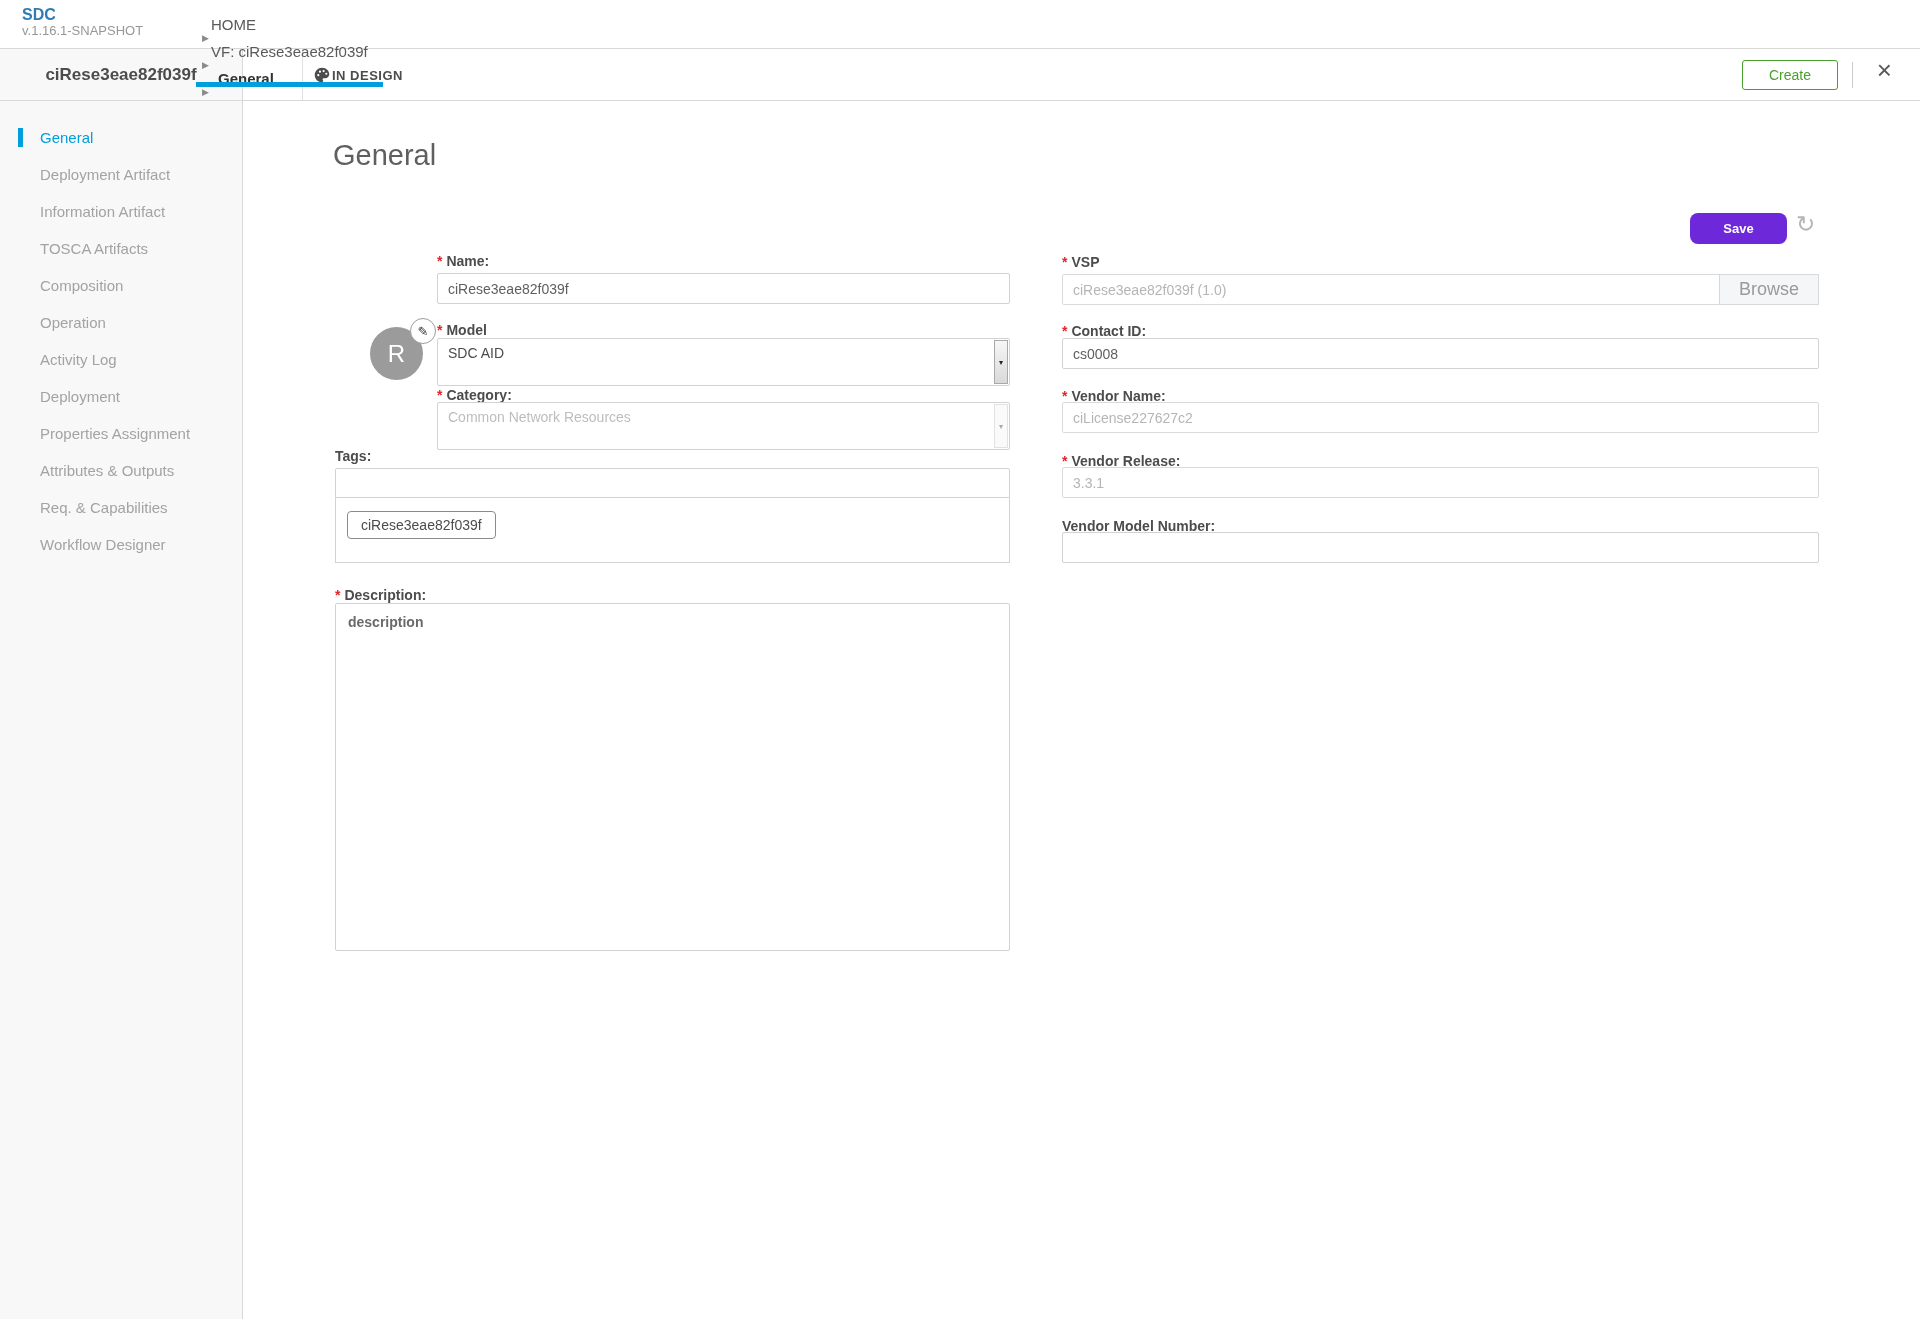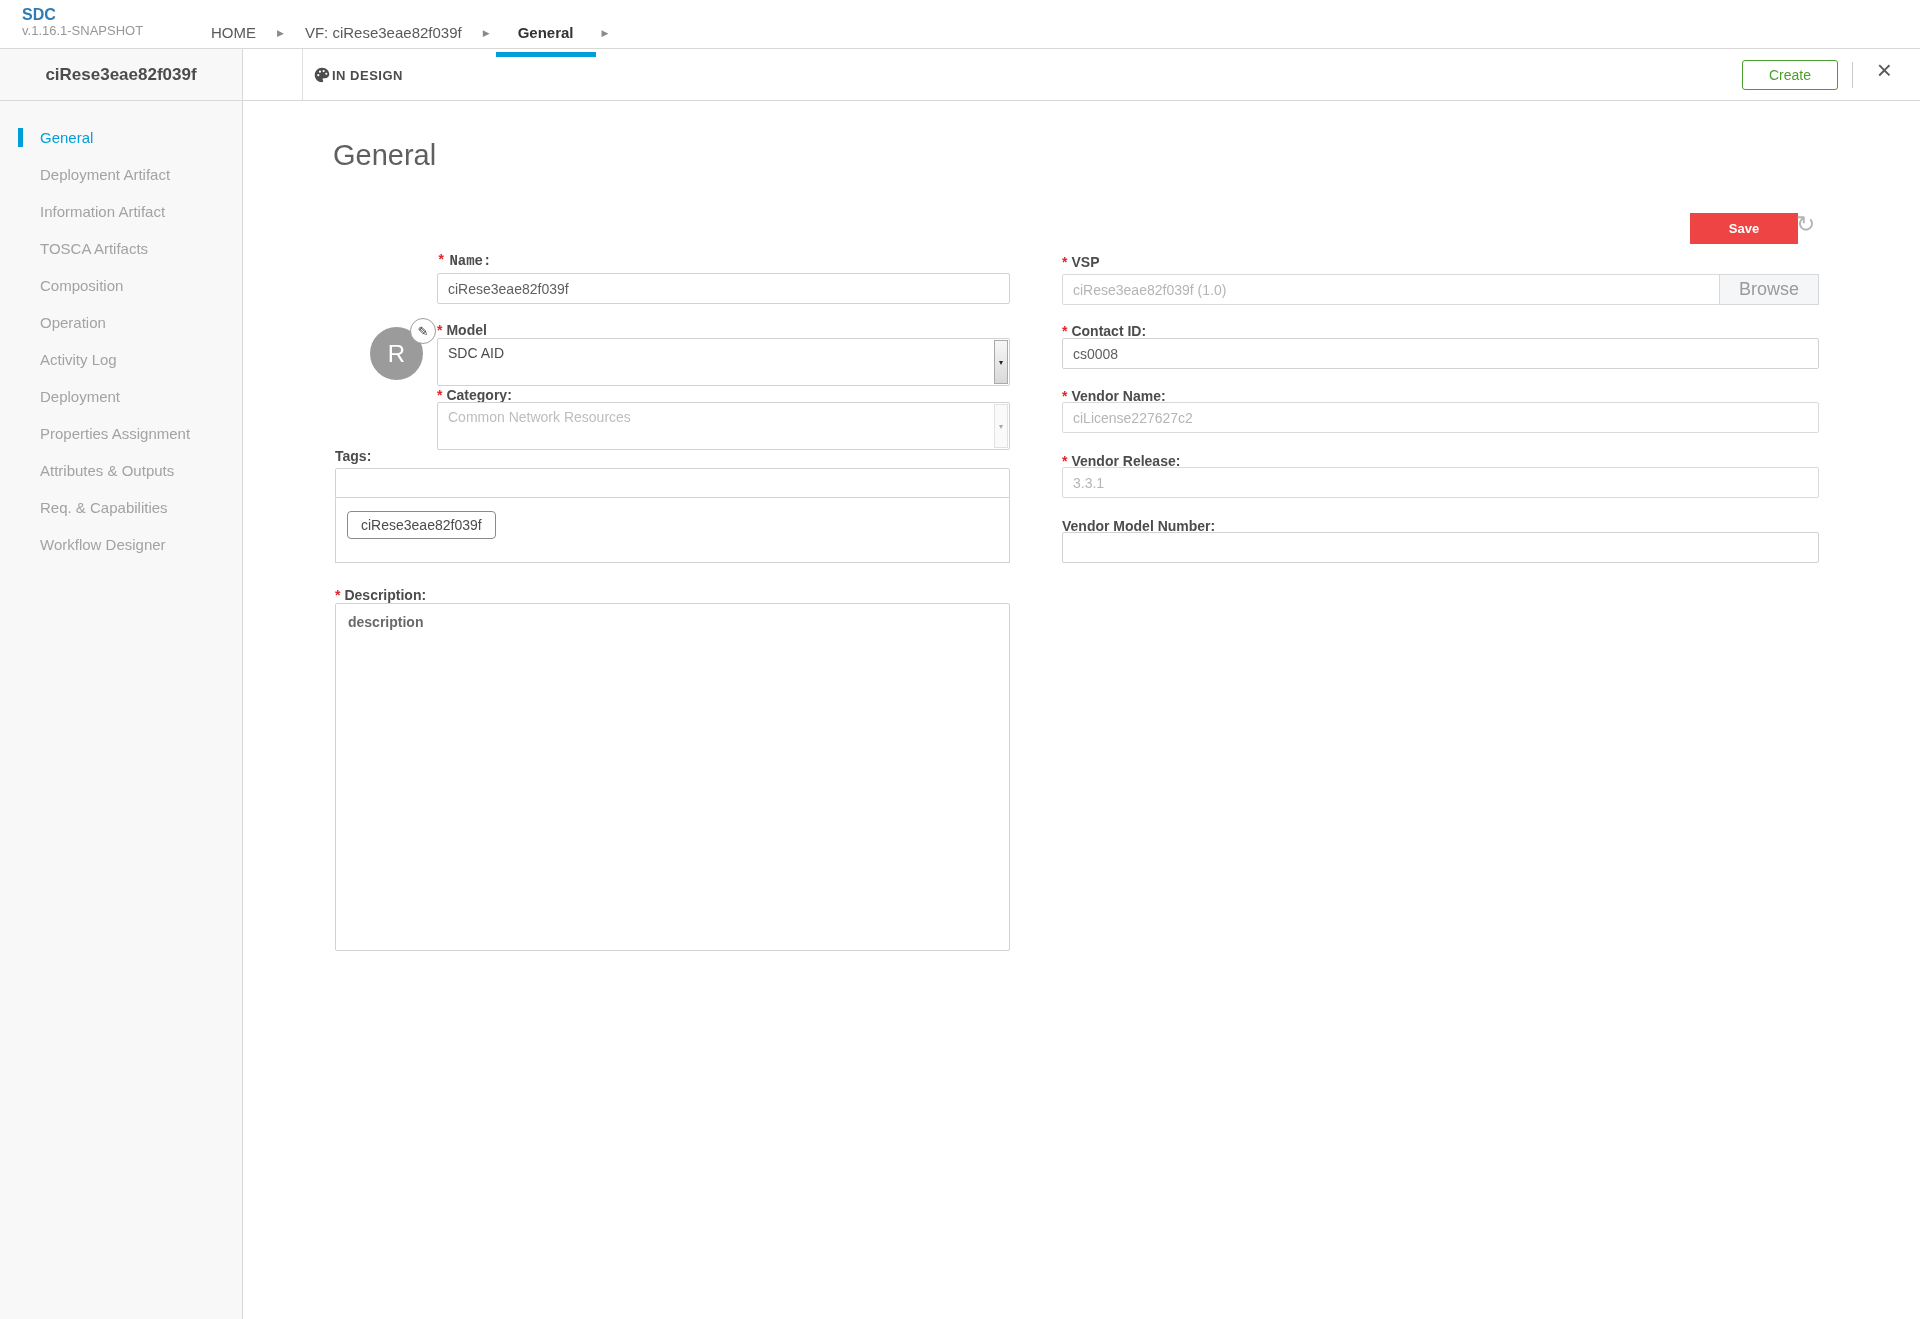--- a/index.html
+++ b/index.html
@@ -5,21 +5,21 @@
   * { margin:0; padding:0; box-sizing:border-box; }
   html,body { background:#fff; }
   body { font-family:"Liberation Sans", sans-serif; }
   .canvas { position:relative; width:1920px; height:1319px; background:#fff; overflow:hidden; }
 
   
   .app-header { position:absolute; left:0; top:0; width:1920px; height:49px; background:#fff; border-bottom:1px solid #d8d8d8; z-index:5; }
   .logo { position:absolute; left:22px; top:6px; line-height:1.15; }
   .logo-title { color:#2d7cb5; font-weight:bold; font-size:16px; }
   .logo-version { color:#979797; font-size:13px; }
-  .breadcrumbs { position:absolute; left:196px; top:8px; height:49px; display:flex; align-items:stretch; }
+  .breadcrumbs { position:absolute; left:196px; top:16px; height:49px; display:flex; align-items:stretch;flex-direction:column; }
   .bc-item { position:relative; display:flex; align-items:center; padding:0 15px; color:#5a5a5a; font-size:15px; cursor:pointer; white-space:nowrap; }
   .bc-item.active { font-weight:bold; color:#333; padding:0 22px; }
   .bc-arrow { display:flex; align-items:center; padding:0 6px; color:#8a8a8a; font-size:9px; }
   .bc-underline { position:absolute; left:0; right:0; bottom:0; height:5px; background:#009fdb; }
 
   
   .sidebar { position:absolute; left:0; top:49px; width:243px; height:1270px; background:#f8f8f8; border-right:1px solid #d8d8d8; }
   .sidebar-title { height:52px; line-height:52px; text-align:center; font-weight:bold; font-size:17px; color:#4c4c4c; border-bottom:1px solid #d8d8d8; }
   .nav { position:absolute; left:0; right:0; top:70px; }
   .nav-item { position:relative; height:37px; line-height:37px; padding-left:40px; font-size:15px; color:#a3a3a3; cursor:pointer; white-space:nowrap; }
@@ -31,21 +31,21 @@
   .tb-divider { position:absolute; left:59px; top:0; bottom:0; width:1px; background:#e0e0e0; }
   .status { position:absolute; left:70px; top:0; height:52px; display:flex; align-items:center; gap:1px; }
   .status-label { font-size:13px; font-weight:bold; color:#4c4c4c; letter-spacing:.5px; }
   .create-btn { position:absolute; right:82px; top:11px; width:96px; height:30px; background:#fff; border:1px solid #4a9e2c; border-radius:3px; color:#4a9e2c; font-size:14px; font-family:inherit; cursor:pointer; }
   .tb-divider2 { position:absolute; right:67px; top:13px; height:26px; width:1px; background:#ccc; }
   .close-btn { position:absolute; right:28px; top:6px; font-size:26px; color:#5a5a5a; background:none; border:none; font-weight:300; cursor:pointer; font-family:inherit; }
 
   
   .main { position:absolute; left:243px; top:101px; right:0; bottom:0; background:#fff; }
   .page-heading { position:absolute; left:90px; top:38px; font-size:29px; font-weight:400; color:#5f5f5f; }
-  .save-btn { position:absolute; left:1447px; top:112px; width:108px; height:31px; background:#ef4444; border:none; border-radius:0; color:#fff; font-size:13px; font-weight:bold; font-family:inherit; cursor:default; }
+  .save-btn { position:absolute; left:1447px; top:112px; width:97px; height:31px; background:#6d28d9; border:none; border-radius:8px; color:#fff; font-size:13px; font-weight:bold; font-family:inherit; cursor:default; }
   .refresh-btn { position:absolute; left:1553px; top:110px; font-size:23px; color:#b5b5b5; background:none; border:none; cursor:pointer; font-family:inherit; }
 
   .field-label { position:absolute; font-size:14px; font-weight:bold; color:#4c4c4c; white-space:nowrap; }
   .req { color:#e0262c; margin-right:4px; font-weight:bold; }
   .text-input { position:absolute; height:31px; border:1px solid #d2d2d2; border-radius:2px; background:#fff; padding:0 10px; font-size:14px; color:#5f5f5f; font-family:inherit; }
   .text-input.disabled { color:#b5b5b5; border-color:#dadada; }
 
   .select { position:absolute; height:48px; border:1px solid #d2d2d2; border-radius:2px; background:#fff; cursor:pointer; }
   .select-value { line-height:29px; padding-left:10px; font-size:14px; color:#4c4c4c; }
   .select-arrow { position:absolute; right:1px; top:1px; bottom:1px; width:14px; display:flex; align-items:center; justify-content:center; font-size:8px; color:#222; background:linear-gradient(#f7f7f7,#d9d9d9); border:1px solid #a9a9a9; }
@@ -59,21 +59,21 @@
   .browse-btn { position:absolute; left:1476px; top:173px; width:100px; height:31px; background:#f5f6f7; border:1px solid #d8d8d8; color:#9a9a9a; font-size:18px; font-family:inherit; cursor:pointer; }
 
   .tags-widget { position:absolute; left:92px; top:367px; width:675px; height:95px; }
   .tags-input { position:absolute; left:0; right:0; top:0; height:30px; border:1px solid #d2d2d2; border-radius:2px 2px 0 0; padding:0 10px; font-size:14px; color:#5f5f5f; width:100%; font-family:inherit; background:#fff; }
   .tags-chips { position:absolute; left:0; right:0; top:30px; bottom:0; border:1px solid #d2d2d2; border-top:none; background:#fff; }
   .tag-chip { display:inline-block; margin:13px 0 0 11px; padding:5px 13px; border:1px solid #8a8a8a; border-radius:4px; background:#fff; font-size:14px; color:#4c4c4c; cursor:default; }
 
   .description-area { position:absolute; left:92px; top:502px; width:675px; height:348px; border:1px solid #d2d2d2; border-radius:2px; padding:10px 12px; font-size:14px; color:#6a6a6a; font-family:inherit; resize:none; background:#fff;font-weight:bold; }
 
   
-  .lab-name   { left:194px; top:152px;font-family:Liberation Mono, monospace; }
+  .lab-name   { left:194px; top:152px; }
   .inp-name   { left:194px; top:172px; width:573px; }
   .lab-model  { left:194px; top:221px; }
   .sel-model  { left:194px; top:237px; width:573px; }
   .lab-cat    { left:194px; top:286px; }
   .sel-cat    { left:194px; top:301px; width:573px; }
   .lab-tags   { left:92px;  top:347px; }
   .lab-desc   { left:92px;  top:486px; }
   
   .lab-vsp    { left:819px; top:153px; }
   .inp-vsp    { left:819px; top:173px; width:757px; }

